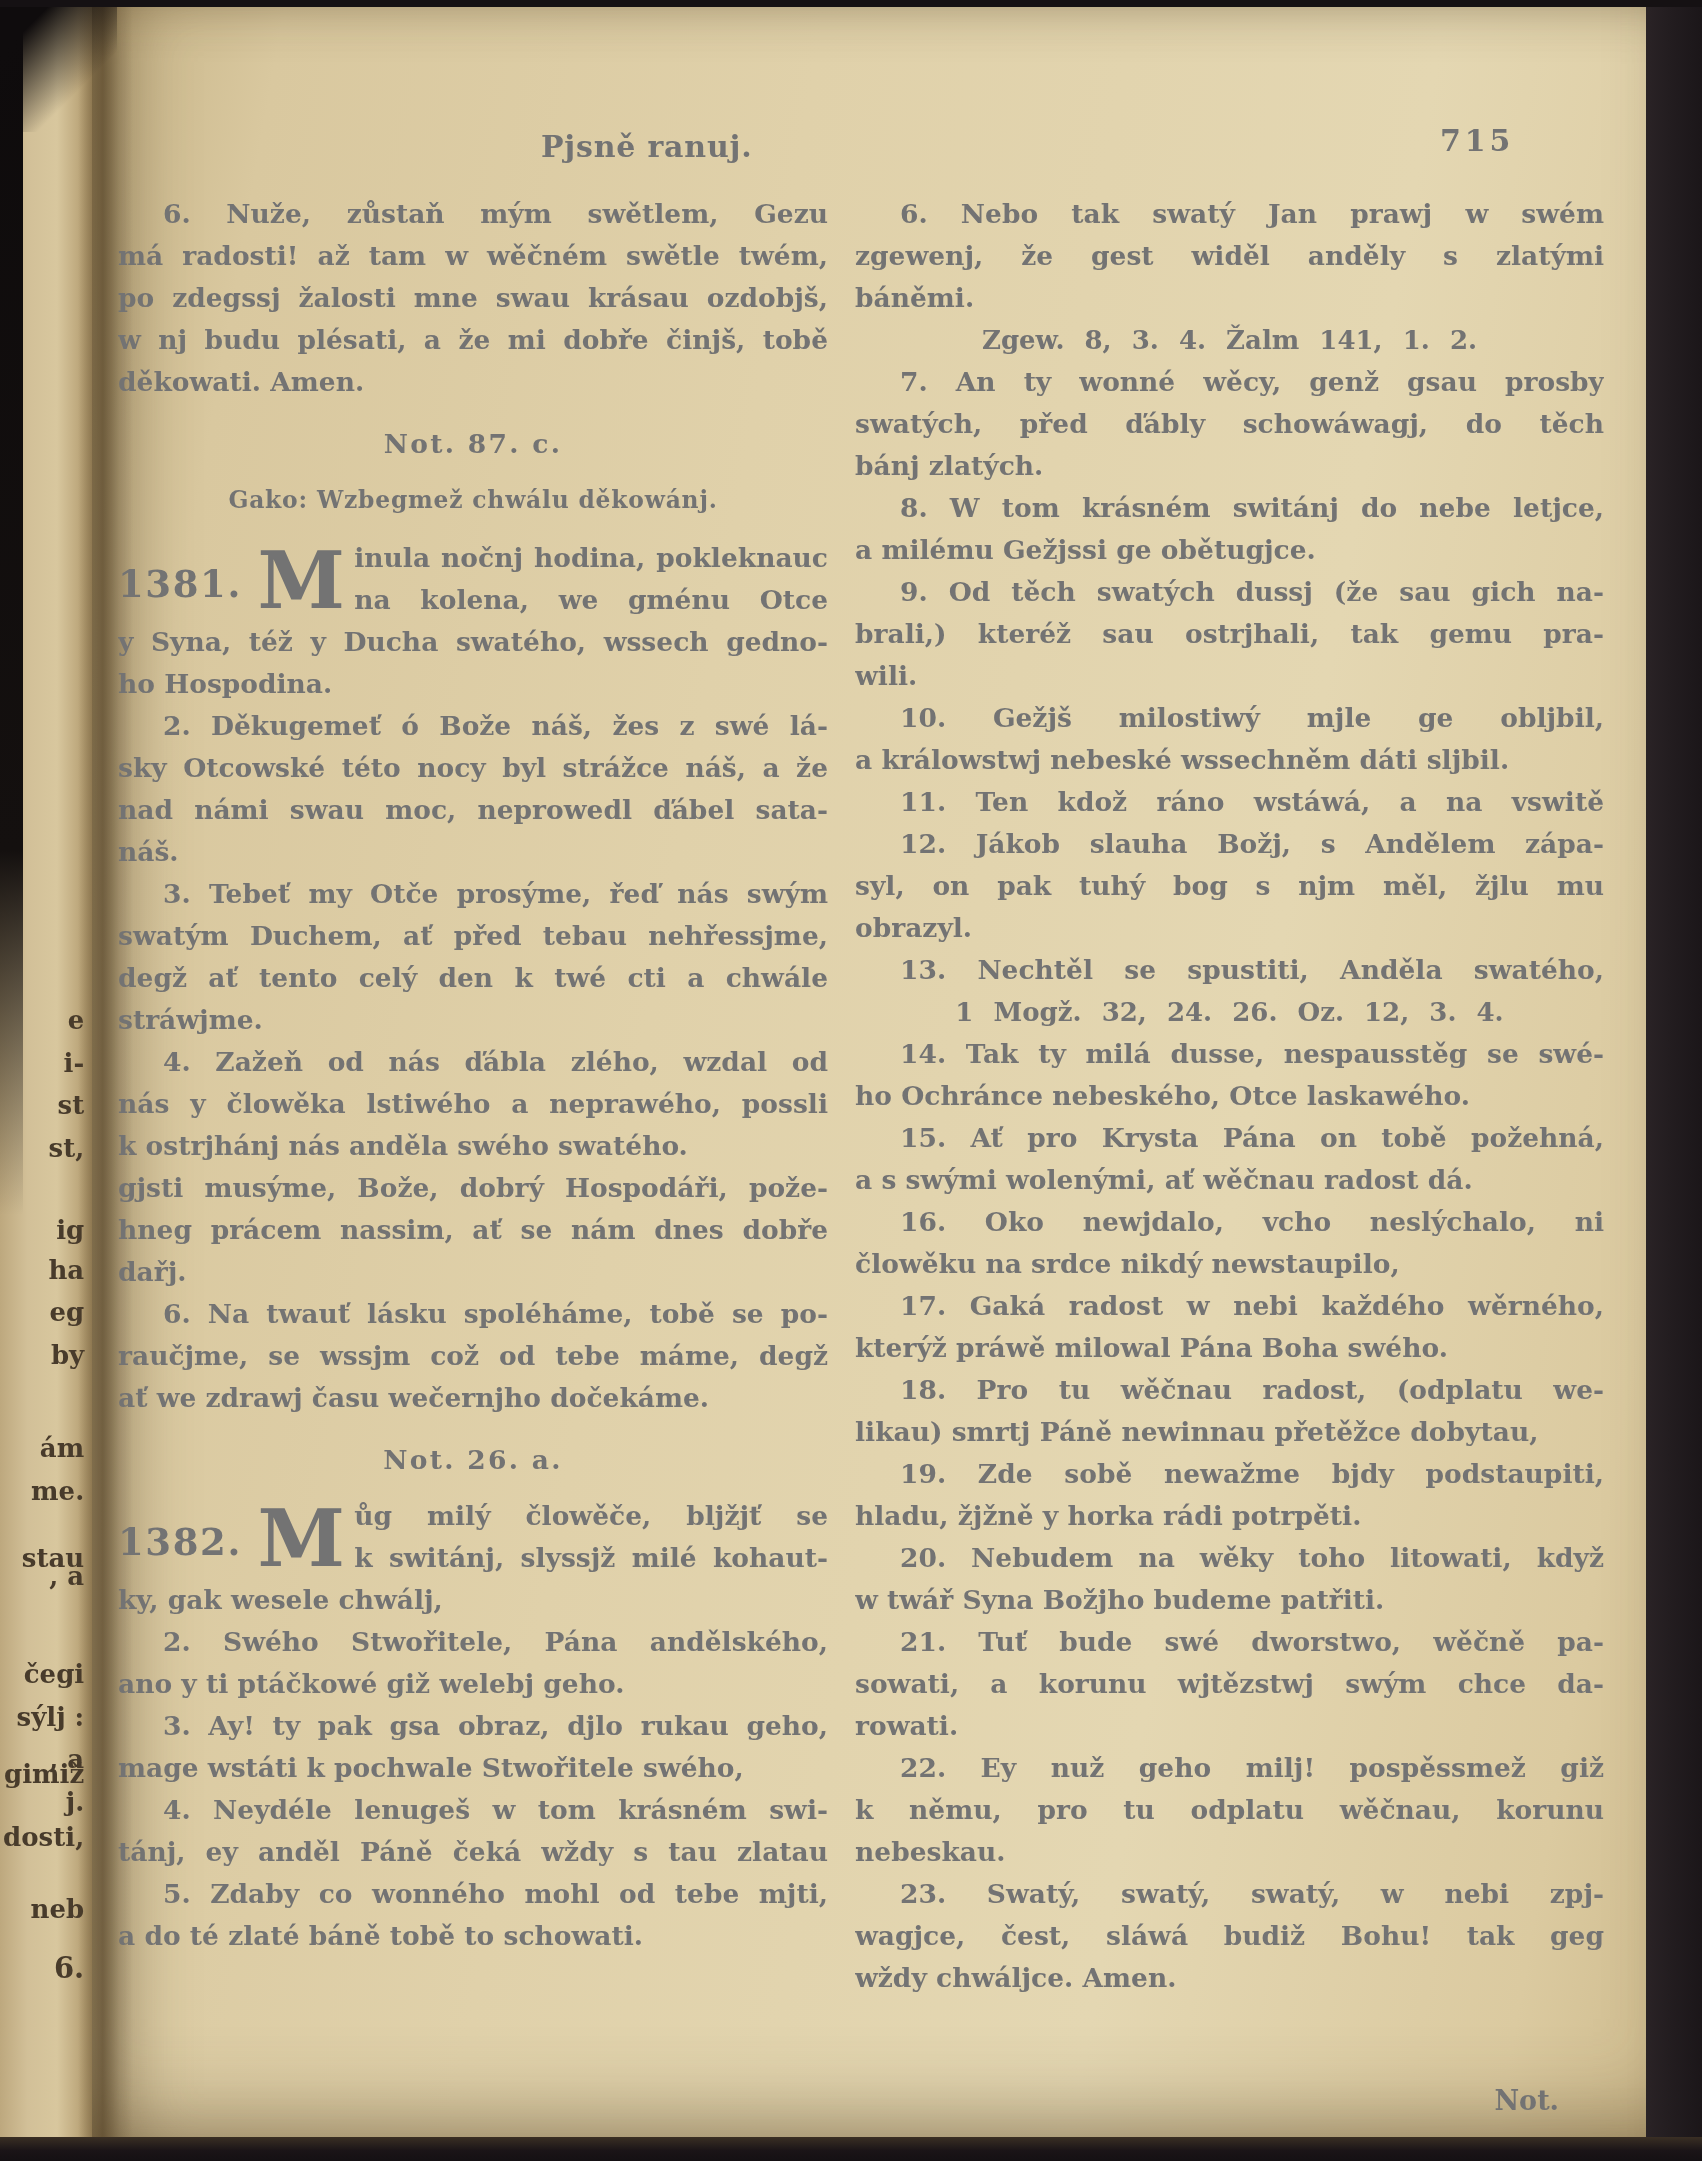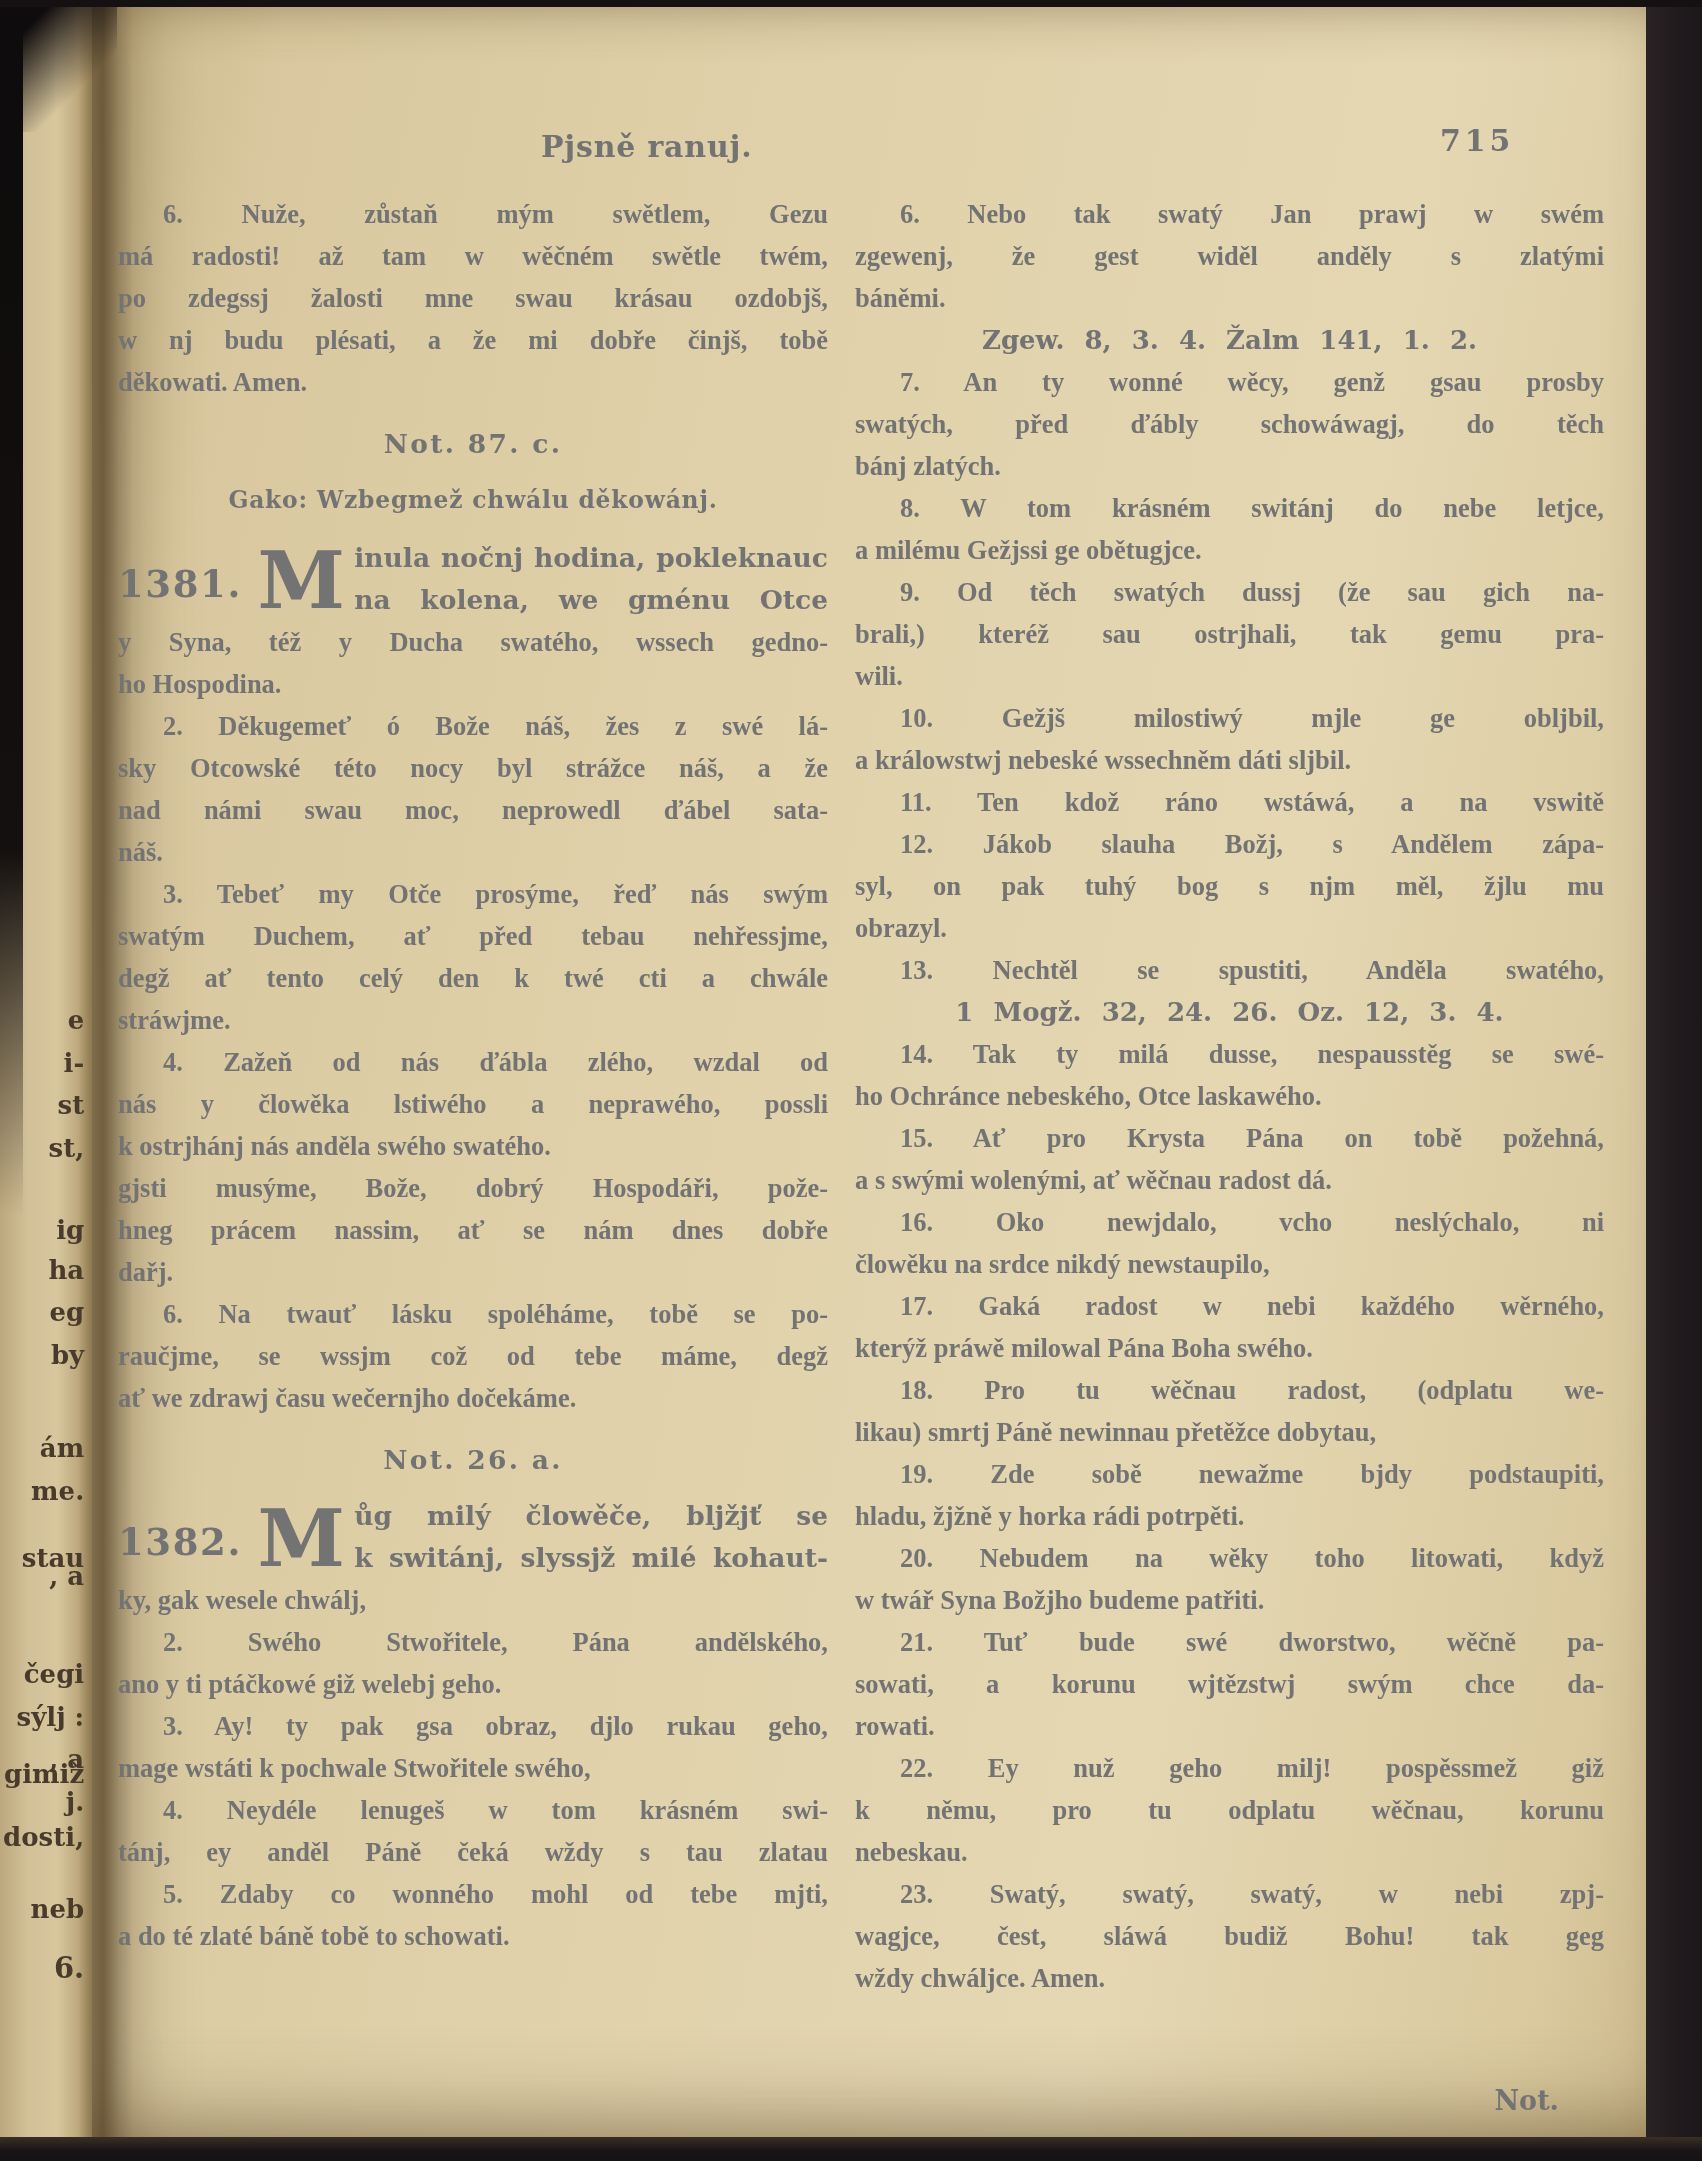--- a/index.html
+++ b/index.html
@@ -58,21 +58,21 @@
     font-size:26.5px;font-weight:bold;line-height:42px;
   }
   .col-left{left:118px;width:710px;}
   .col-right{left:855px;width:749px;}
   .line{
     text-align:justify;text-align-last:justify;white-space:normal;
     overflow:hidden;
   }
   .line.last{text-align-last:left;}
   .line.first{text-indent:45px;}
-  .verse{margin:0;font-family:Liberation Serif, serif;}
+  .verse{margin:0;}
   .heading{
     text-align:center;letter-spacing:2.3px;
     margin:20px 0 14px 0;
   }
   .tune{
     text-align:center;font-size:23.4px;letter-spacing:0.8px;
     margin:1.6px 0 15.6px 0;
   }
   .ref{
     text-align:center;font-size:26px;word-spacing:11px;

